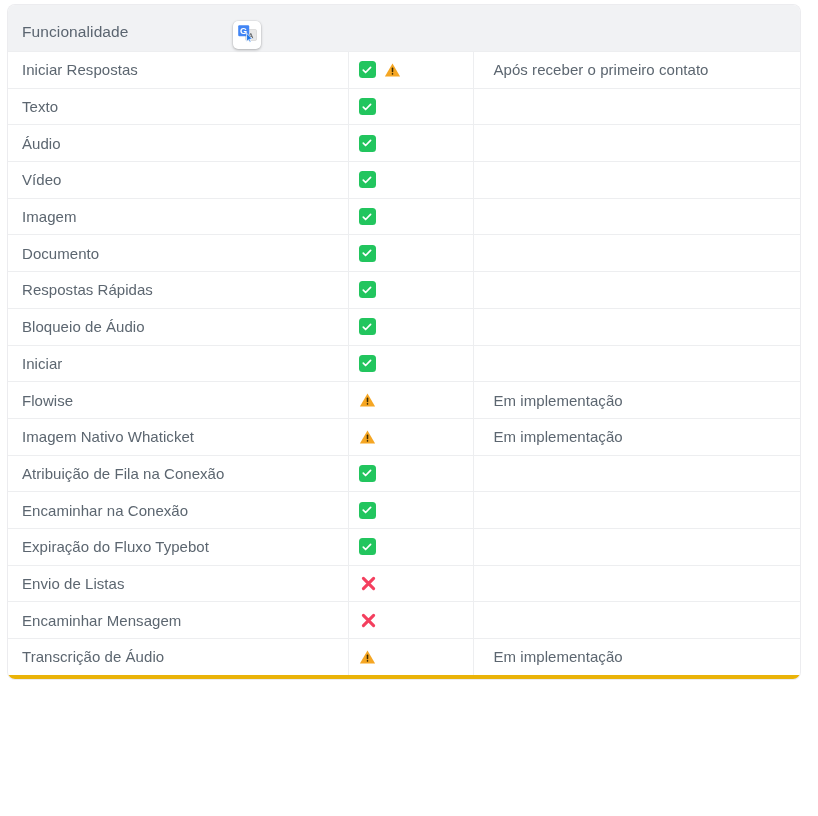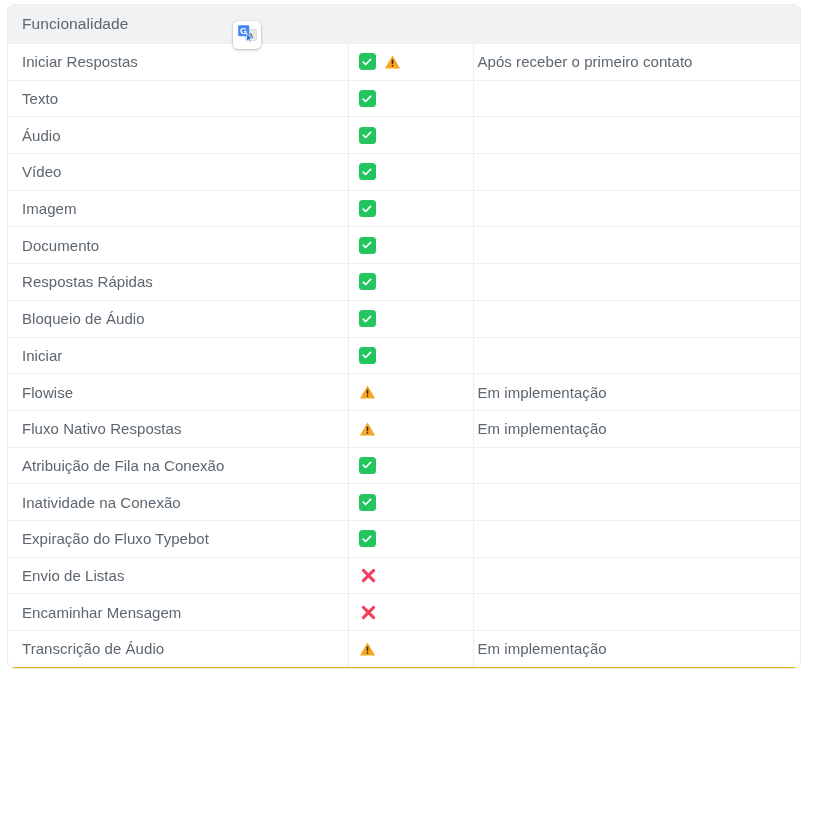--- a/index.html
+++ b/index.html
@@ -32,21 +32,21 @@
     box-shadow: 0 0 0 1px #ececef;
   }
 
   col.c-feature { width: 340px; }
   col.c-status  { width: 125px; }
   col.c-notes   { width: 327px; }
 
   thead th {
     background: #f1f2f4;
     height: 38px;
-    padding: 0 0 0 14px;
+    padding: 8px 0 0 14px;
     text-align: left;
     font-weight: 400;
     font-size: 15.5px;
     color: #5b6570;
     border: none;
     vertical-align: middle;
     letter-spacing: 0.1px;
   }
   thead th.blank { padding: 0; }
 
@@ -54,23 +54,23 @@
     height: 35.7px;
     padding: 0 0 0 14px;
     font-size: 15px;
     color: #5c6670;
     border-top: 1px solid #edeef0;
     border-right: 1px solid #edeef0;
     vertical-align: middle;
     letter-spacing: 0.05px;
     white-space: nowrap;
   }
-  tbody td.notes { border-right: none; padding-left: 4px; }
+  tbody td.notes { border-right: none; padding-left: 20px; }
   tbody td.status { padding-left: 10px; }
-  tbody tr:last-child td { border-bottom: 1px solid #eab308; }
+  tbody tr:last-child td { border-bottom: 4px solid #eab308; }
 
   .icons {
     display: flex;
     align-items: center;
     gap: 8px;
     height: 100%;
   }
 
   
   .ico-check {
@@ -269,21 +269,21 @@
                   <path d="M8.5 1.6 L16.1 14.4 L0.9 14.4 Z" fill="#f5a623"></path>
                   <rect x="7.72" y="5.6" width="1.56" height="4.6" rx="0.6" fill="#3d2b00"></rect>
                   <rect x="7.72" y="11.1" width="1.56" height="1.6" rx="0.6" fill="#3d2b00"></rect>
                 </svg>
               </span>
             </div>
           </td>
           <td class="notes">Em implementação</td>
         </tr>
         <tr>
-          <td class="feature">Fluxo Nativo Respostas</td>
+          <td class="feature">Imagem Nativo Whaticket</td>
           <td class="status">
             <div class="icons">
               <span class="ico-warn">
                 <svg width="17" height="16" viewBox="0 0 17 16">
                   <path d="M8.5 1.6 L16.1 14.4 L0.9 14.4 Z" fill="#f5a623"></path>
                   <rect x="7.72" y="5.6" width="1.56" height="4.6" rx="0.6" fill="#3d2b00"></rect>
                   <rect x="7.72" y="11.1" width="1.56" height="1.6" rx="0.6" fill="#3d2b00"></rect>
                 </svg>
               </span>
             </div>
@@ -297,21 +297,21 @@
               <span class="ico-check">
                 <svg width="12" height="12" viewBox="0 0 12 12">
                   <path d="M2.3 6.2 L4.6 8.5 L9.6 3.4" fill="none" stroke="#ffffff" stroke-width="1.7" stroke-linecap="round" stroke-linejoin="round"></path>
                 </svg>
               </span>
             </div>
           </td>
           <td class="notes"></td>
         </tr>
         <tr>
-          <td class="feature">Inatividade na Conexão</td>
+          <td class="feature">Encaminhar na Conexão</td>
           <td class="status">
             <div class="icons">
               <span class="ico-check">
                 <svg width="12" height="12" viewBox="0 0 12 12">
                   <path d="M2.3 6.2 L4.6 8.5 L9.6 3.4" fill="none" stroke="#ffffff" stroke-width="1.7" stroke-linecap="round" stroke-linejoin="round"></path>
                 </svg>
               </span>
             </div>
           </td>
           <td class="notes"></td>

